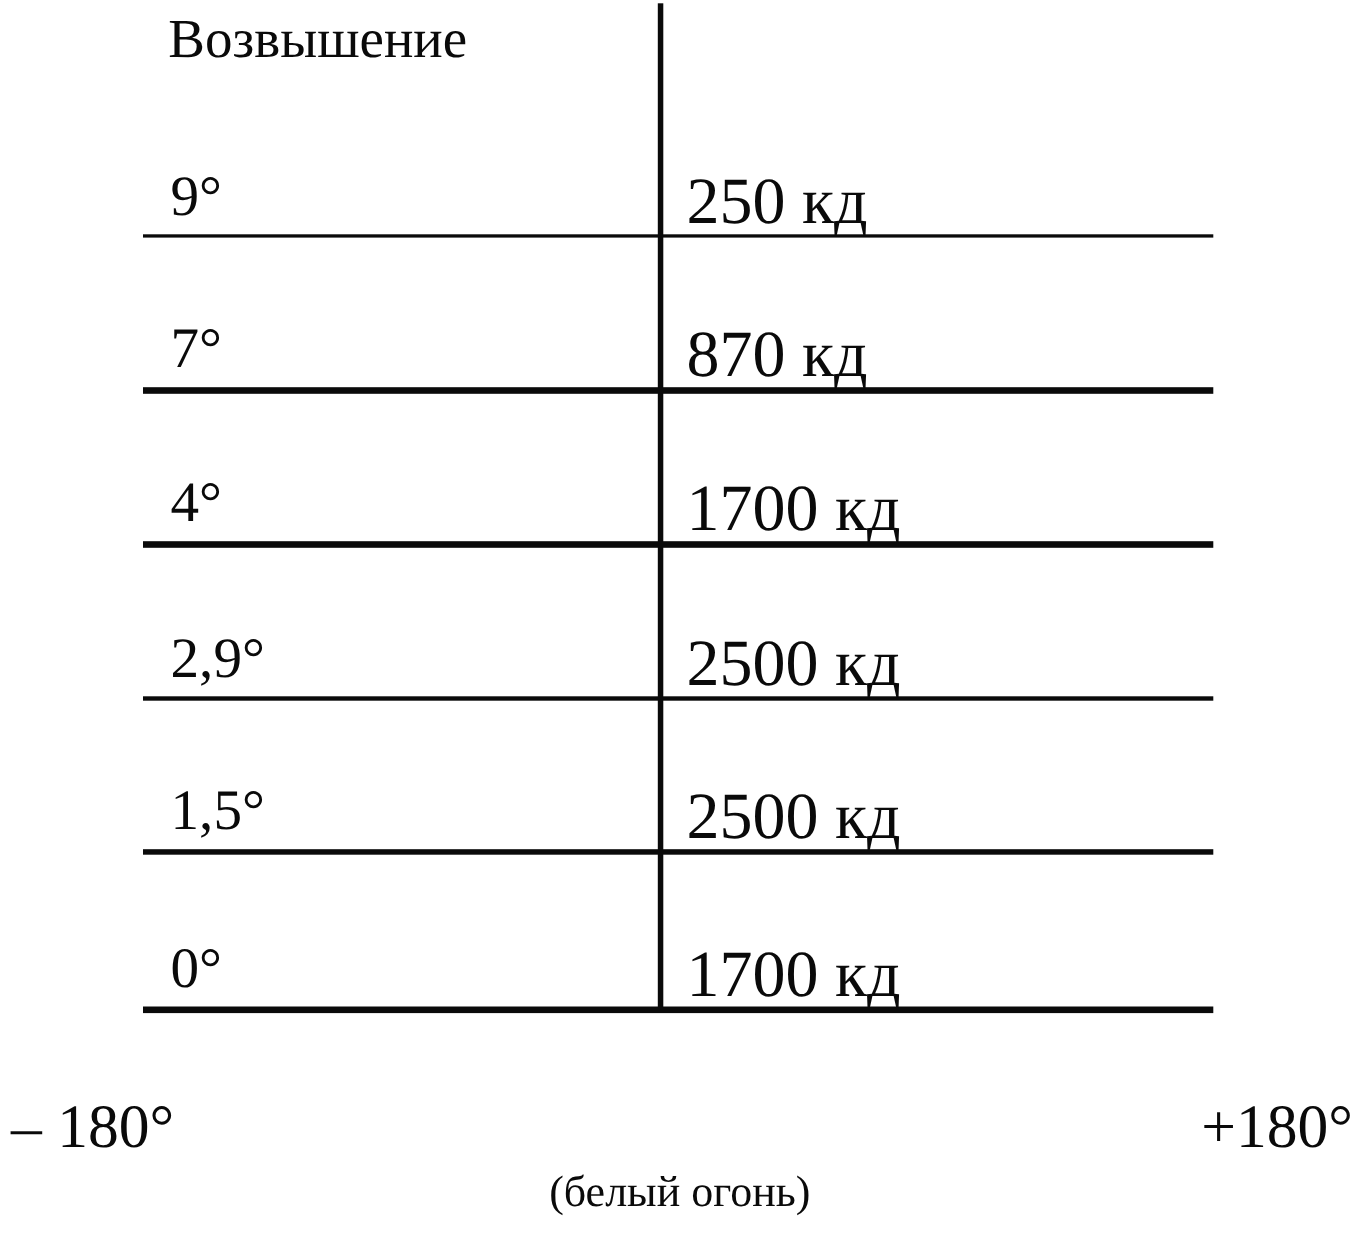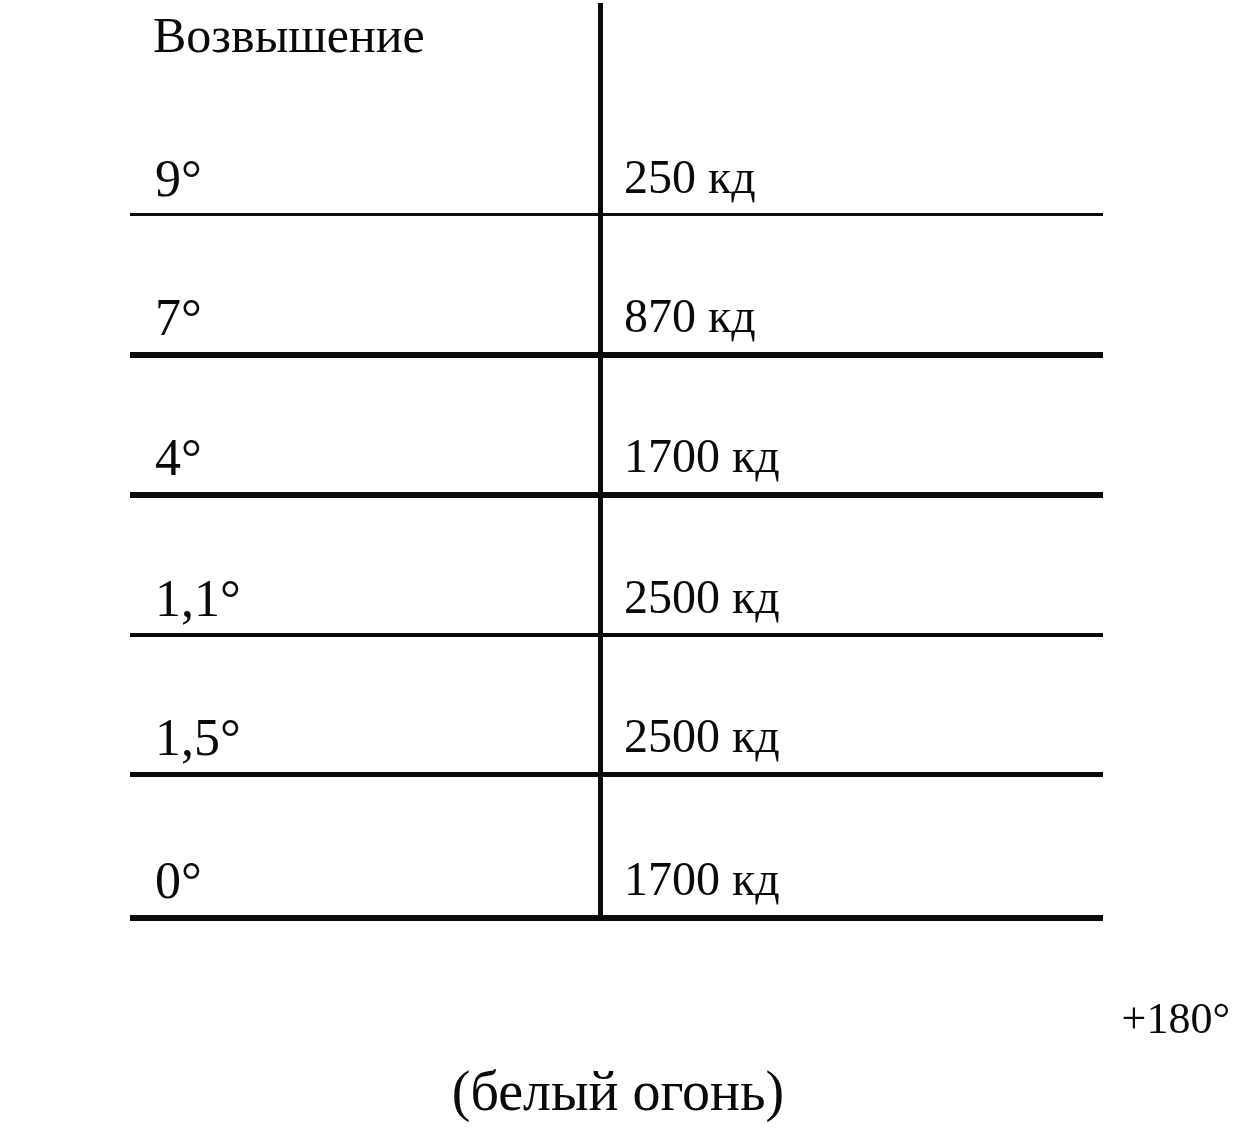--- a/index.html
+++ b/index.html
@@ -51,21 +51,21 @@
     left: 155px;
     top: -60px;
     font-size: 52px;
     line-height: 1.0;
     white-space: nowrap;
   }
   .row .intens {
     position: absolute;
     left: 624px;
     top: -60px;
-    font-size: 48px;
+    font-size: 60px;
     line-height: 1.0;
     white-space: nowrap;
   }
 
   
   .r0 { top: 213px; } .r0 .hline { height: 3px; }
   .r1 { top: 352px; } .r1 .hline { height: 6px; }
   .r2 { top: 492px; } .r2 .hline { height: 6px; }
   .r3 { top: 633px; } .r3 .hline { height: 4px; }
   .r4 { top: 772px; } .r4 .hline { height: 5px; }
@@ -87,29 +87,29 @@
     transform: translateX(-50%);
     font-size: 56px;
     line-height: 1.0;
     white-space: nowrap;
   }
   .az-sub {
     position: absolute;
     left: 618px;
     top: 1063px;
     transform: translateX(-50%);
-    font-size: 56px;
+    font-size: 40px;
     line-height: 1.0;
     white-space: nowrap;
   }
   .az-max {
     position: absolute;
     right: 4px;
     top: 997px;
-    font-size: 44px;
+    font-size: 56px;
     line-height: 1.0;
     white-space: nowrap;
   }
 </style>
 </head>
 <body>
 
 <div class="page">
 
   <div class="elev-title">Возвышение</div>
@@ -128,36 +128,37 @@
     <div class="hline"></div>
   </div>
 
   <div class="row r2">
     <span class="elev">4°</span>
     <span class="intens">1700 кд</span>
     <div class="hline"></div>
   </div>
 
   <div class="row r3">
-    <span class="elev">1,1°</span>
+    <span class="elev">2,9°</span>
     <span class="intens">2500 кд</span>
     <div class="hline"></div>
   </div>
 
   <div class="row r4">
     <span class="elev">1,5°</span>
     <span class="intens">2500 кд</span>
     <div class="hline"></div>
   </div>
 
   <div class="row r5">
     <span class="elev">0°</span>
     <span class="intens">1700 кд</span>
     <div class="hline"></div>
   </div>
 
+  <div class="az-min">– 180°</div>
 
 
   <div class="az-sub">(белый огонь)</div>
 
   <div class="az-max">+180°</div>
 
 </div>
 
 </body></html>

